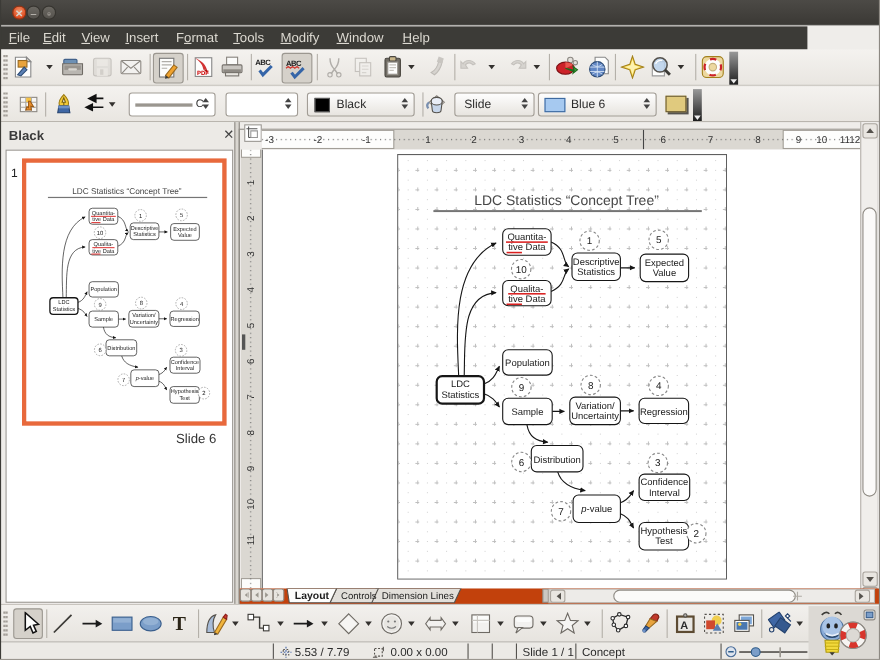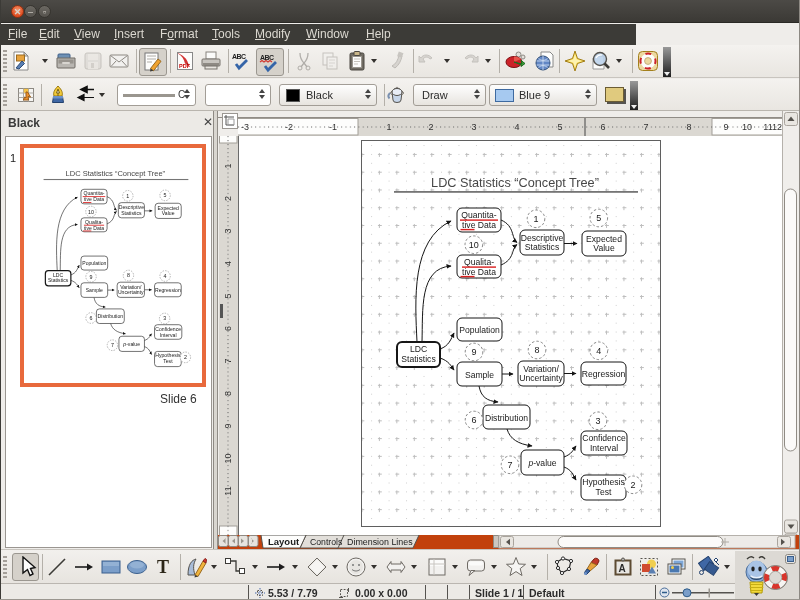--- a/index.html
+++ b/index.html
@@ -9,21 +9,21 @@
 
 #titlebar{position:absolute;left:0;top:0;width:800px;height:23px;
   background:linear-gradient(#4c4a46,#3b3935);border-bottom:1px solid #2a2925;}
 #titlebar .btn{position:absolute;top:5px;width:13px;height:13px;border-radius:50%;
   font-size:9px;line-height:12px;text-align:center;color:#d9d5cd;}
 #btn-close{left:11px;background:radial-gradient(circle at 50% 35%,#f3936a,#df4b1f 70%);border:1px solid #8f3213;color:#5e1c07;font-weight:bold;}
 #btn-min{left:24px;background:linear-gradient(#6b6862,#55524d);border:1px solid #36342f;}
 #btn-max{left:38px;background:linear-gradient(#6b6862,#55524d);border:1px solid #36342f;}
 #title-text{position:absolute;left:61px;top:4px;font-size:12px;font-weight:bold;color:#dcd8d0;}
 
-#menubar{position:absolute;left:0;top:24px;width:636px;height:21px;background:#3c3b37;}
+#menubar{position:absolute;left:0;top:24px;width:734px;height:21px;background:#3c3b37;}
 #menubar span{position:absolute;top:3px;font-size:12px;color:#dcd9d1;}
 #menubar u{text-decoration:underline;}
 
 #tb1{position:absolute;left:0;top:45px;width:800px;height:33px;
   background:linear-gradient(#f4f2ef,#e9e6e1);border-bottom:1px solid #c8c4be;}
 #tb2{position:absolute;left:0;top:79px;width:800px;height:32px;
   background:linear-gradient(#f4f2ef,#e9e6e1);border-bottom:1px solid #b9b5ae;}
 .grip{position:absolute;left:3px;width:4px;border-left:2px dotted #a49f99;border-right:2px dotted #a49f99;}
 .sep{position:absolute;width:1px;background:#b4b0a9;}
 .ic{position:absolute;}
@@ -46,21 +46,21 @@
 #corner-btn{position:absolute;left:222px;top:113px;width:16px;height:16px;background:#fff;border:1px solid #9a9691;}
 #hruler{position:absolute;left:238px;top:118px;width:544px;height:18px;background:#dbd8d2;}
 #vruler{position:absolute;left:219px;top:136px;width:19px;height:399px;background:#dbd8d2;}
 #canvas{position:absolute;left:238px;top:136px;width:544px;height:399px;background:#fff;border-left:1px solid #6b6b6b;}
 #vsb{position:absolute;left:782px;top:111px;width:16px;height:438px;background:#f0eeeb;border-left:1px solid #b5b1ab;}
 
 #tabrow{position:absolute;left:218px;top:535px;width:602px;height:14px;background:#c2410c;}
 
 #drawbar{position:absolute;left:0;top:549px;width:800px;height:34px;
   background:linear-gradient(#f2f0ed,#e7e4df);border-top:1px solid #c8c4be;}
-#statusbar{position:absolute;left:0;top:583px;width:800px;height:17px;background:#eceae6;border-top:1px solid #bab6b0;font-weight:bold;}
+#statusbar{position:absolute;left:0;top:583px;width:800px;height:17px;background:#eceae6;border-top:1px solid #bab6b0;}
 #statusbar span{position:absolute;top:3px;font-size:10.5px;color:#2b2b2b;}
 .ssep{position:absolute;top:1px;width:1px;height:14px;background:#55534f;}
 #corner-icons{position:absolute;left:735px;top:551px;width:65px;height:49px;background:#dcd9d4;}
 </style></head>
 <body>
 <div id="win">
   <div id="titlebar">
     <div class="btn" id="btn-close">✕</div>
     <div class="btn" id="btn-min">–</div>
     <div class="btn" id="btn-max">▫</div>
@@ -244,29 +244,29 @@
         </div>
     </div>
     <div class="sep" style="left:384px;top:5px;height:22px"></div>
     <svg class="ic" style="left:386px;top:5px" width="22" height="22">
         <path d="M4,9 l7,-6 l7,6 l-7,6 z" fill="none" stroke="#8d8983"></path>
         <path d="M6,8 a5,3.5 0 0 1 10,0 l-1,8 a4,2.5 0 0 1 -8,0 z" fill="#c7d6ea" stroke="#55524d"></path>
         <ellipse cx="11" cy="8" rx="5" ry="3.5" fill="#e9eef7" stroke="#55524d"></ellipse>
         <path d="M4,9 C2,11 2,13 3.5,14.5" fill="none" stroke="#7a90b0" stroke-width="2"></path>
       </svg>
     <div class="combo" style="left:413px;top:5px;width:73px">
-      <span style="position:absolute;left:8px;top:4px;font-size:11px;color:#2b2b2b">Draw</span>
+      <span style="position:absolute;left:8px;top:4px;font-size:11px;color:#2b2b2b">Slide</span>
       <div class="spin">
           <div style="border-left:3px solid transparent;border-right:3px solid transparent;border-bottom:4px solid #444;width:0;margin:2px auto"></div>
           <div style="border-left:3px solid transparent;border-right:3px solid transparent;border-top:4px solid #444;width:0;margin:2px auto"></div>
         </div>
     </div>
     <div class="combo" style="left:489px;top:5px;width:108px">
       <div style="position:absolute;left:5px;top:4px;width:19px;height:13px;background:#a6c9f0;border:1px solid #3e6aa0"></div>
-      <span style="position:absolute;left:29px;top:4px;font-size:11px;color:#2b2b2b">Blue 9</span>
+      <span style="position:absolute;left:29px;top:4px;font-size:11px;color:#2b2b2b">Blue 6</span>
       <div class="spin">
           <div style="border-left:3px solid transparent;border-right:3px solid transparent;border-bottom:4px solid #444;width:0;margin:2px auto"></div>
           <div style="border-left:3px solid transparent;border-right:3px solid transparent;border-top:4px solid #444;width:0;margin:2px auto"></div>
         </div>
     </div>
     <div class="abs" style="left:605px;top:8px;width:19px;height:15px;background:#e0ca7e;border:1px solid #6b5c33;box-shadow:2px 2px 0 #55534f"></div>
     <div class="darkbar" style="left:630px;top:2px;height:29px">
         <div style="position:absolute;bottom:1px;left:1px;width:0;height:0;border-left:3px solid transparent;border-right:3px solid transparent;border-top:4px solid #eee"></div>
       </div>
   </div>
@@ -622,21 +622,21 @@
     <svg class="abs" style="left:338px;top:3px" width="12" height="12">
         <rect x="2.5" y="2.5" width="7" height="7" fill="none" stroke="#55524d" stroke-dasharray="1.8,1.4"></rect>
         <path d="M1,10.5 h4 M10.5,1 v4" stroke="#55524d"></path>
       </svg>
     <span style="left:355px">0.00 x 0.00</span>
     <div class="ssep" style="left:425px"></div>
     <div class="ssep" style="left:447px"></div>
     <div class="ssep" style="left:469px"></div>
     <span style="left:475px">Slide 1 / 1</span>
     <div class="ssep" style="left:523px"></div>
-    <span style="left:529px">Default</span>
+    <span style="left:529px">Concept</span>
     <div class="ssep" style="left:655px"></div>
     <svg class="abs" style="left:659px;top:3px" width="80" height="12">
       <circle cx="5.5" cy="5.5" r="4.5" fill="#dde4ee" stroke="#4a6d99"></circle>
       <path d="M3,5.5 h5" stroke="#2e5c8a" stroke-width="1.5"></path>
       <rect x="13" y="5" width="62" height="1.5" fill="#55534f"></rect>
       <rect x="49.5" y="1.5" width="1.5" height="9" fill="#9a968f"></rect>
       <circle cx="28" cy="5.8" r="4" fill="#7b9ec9" stroke="#2e5c8a"></circle>
     </svg>
   </div>
   <div id="corner-icons">

